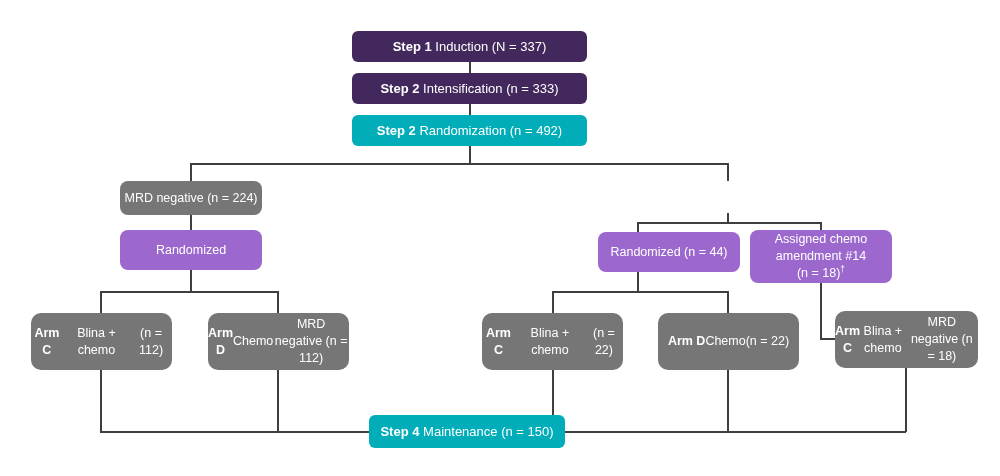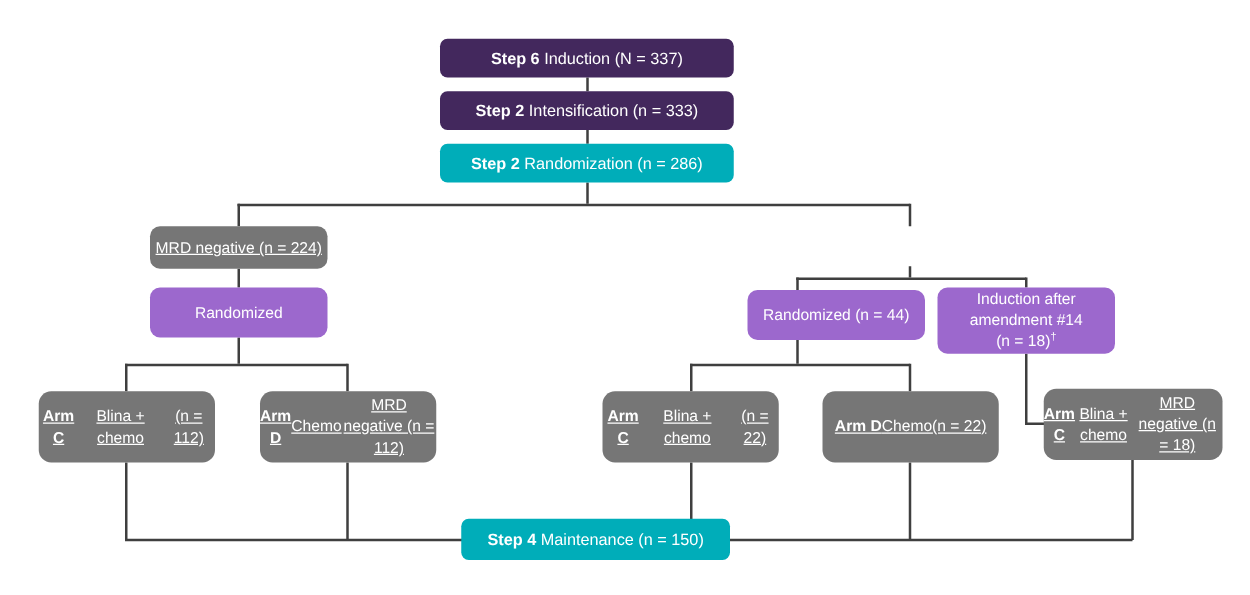--- a/index.html
+++ b/index.html
@@ -13,21 +13,21 @@
   }
   .vl{position:absolute;width:1.5px;background:var(--line);}
   .hl{position:absolute;height:1.5px;background:var(--line);}
   .box{
     position:absolute;color:var(--text_on_box);text-align:center;
     display:flex;align-items:center;justify-content:center;
     box-sizing:border-box;
   }
   .c-dark{background:var(--dark_purple);}
   .c-teal{background:var(--teal);}
-  .c-gray{background:var(--gray);text-decoration:underline;}
+  .c-gray{background:var(--gray);}
   .c-purple{background:var(--purple);}
   .step{border-radius:6px;font-size:13px;}
   .small{border-radius:8px;font-size:12.5px;}
   .arm{border-radius:10px;font-size:12.5px;flex-direction:row;line-height:17px;}
   .multi{flex-direction:column;line-height:17px;}
   .b{font-weight:bold;}
   sup{font-size:8.5px;line-height:0;}
 </style>
 </head>
 <body>
@@ -56,41 +56,41 @@
   <div class="vl" style="left:820px;top:283px;height:56px"></div>
   <div class="hl" style="left:820px;top:338px;width:16px"></div>
   <div class="vl" style="left:100px;top:370px;height:62px"></div>
   <div class="vl" style="left:277px;top:370px;height:62px"></div>
   <div class="vl" style="left:552px;top:370px;height:62px"></div>
   <div class="vl" style="left:727px;top:370px;height:62px"></div>
   <div class="vl" style="left:905px;top:368px;height:64px"></div>
   <div class="hl" style="left:100px;top:431px;width:806px"></div>
 
   <div class="box step c-dark" style="left:352px;top:31px;width:235px;height:31px">
-    <span><span class="b">Step 6</span> <span>Induction (N = 337)</span></span>
+    <span><span class="b">Step 1</span> <span>Induction (N = 337)</span></span>
   </div>
   <div class="box step c-dark" style="left:352px;top:73px;width:235px;height:31px">
     <span><span class="b">Step 2</span> <span>Intensification (n = 333)</span></span>
   </div>
   <div class="box step c-teal" style="left:352px;top:115px;width:235px;height:31px">
-    <span><span class="b">Step 2</span> <span>Randomization (n = 286)</span></span>
+    <span><span class="b">Step 2</span> <span>Randomization (n = 492)</span></span>
   </div>
 
   <div class="box small c-gray" style="left:120px;top:181px;width:142px;height:34px">
     <span>MRD negative (n = 224)</span>
   </div>
 
   <div class="box small c-purple" style="left:120px;top:230px;width:142px;height:40px">
     <span>Randomized</span>
   </div>
   <div class="box small c-purple" style="left:598px;top:232px;width:142px;height:40px">
     <span>Randomized (n = 44)</span>
   </div>
   <div class="box small c-purple multi" style="left:750px;top:230px;width:142px;height:53px">
-    <div>Induction after</div>
+    <div>Assigned chemo</div>
     <div>amendment #14</div>
     <div><span>(n = 18)</span><sup>†</sup></div>
   </div>
 
   <div class="box arm c-gray" style="left:31px;top:313px;width:141px;height:57px">
     <div class="b">Arm C</div>
     <div>Blina + chemo</div>
     <div>(n = 112)</div>
   </div>
   <div class="box arm c-gray" style="left:208px;top:313px;width:141px;height:57px">
@@ -107,17 +107,17 @@
     <div class="b">Arm D</div>
     <div>Chemo</div>
     <div>(n = 22)</div>
   </div>
   <div class="box arm c-gray" style="left:835px;top:311px;width:143px;height:57px">
     <div class="b">Arm C</div>
     <div>Blina + chemo</div>
     <div>MRD negative (n = 18)</div>
   </div>
 
-  <div class="box step c-teal" style="left:369px;top:415px;width:215px;height:33px">
+  <div class="box step c-teal" style="left:369px;top:415px;width:196px;height:33px">
     <span><span class="b">Step 4</span> <span>Maintenance (n = 150)</span></span>
   </div>
 
 </div>
 
 </body></html>

